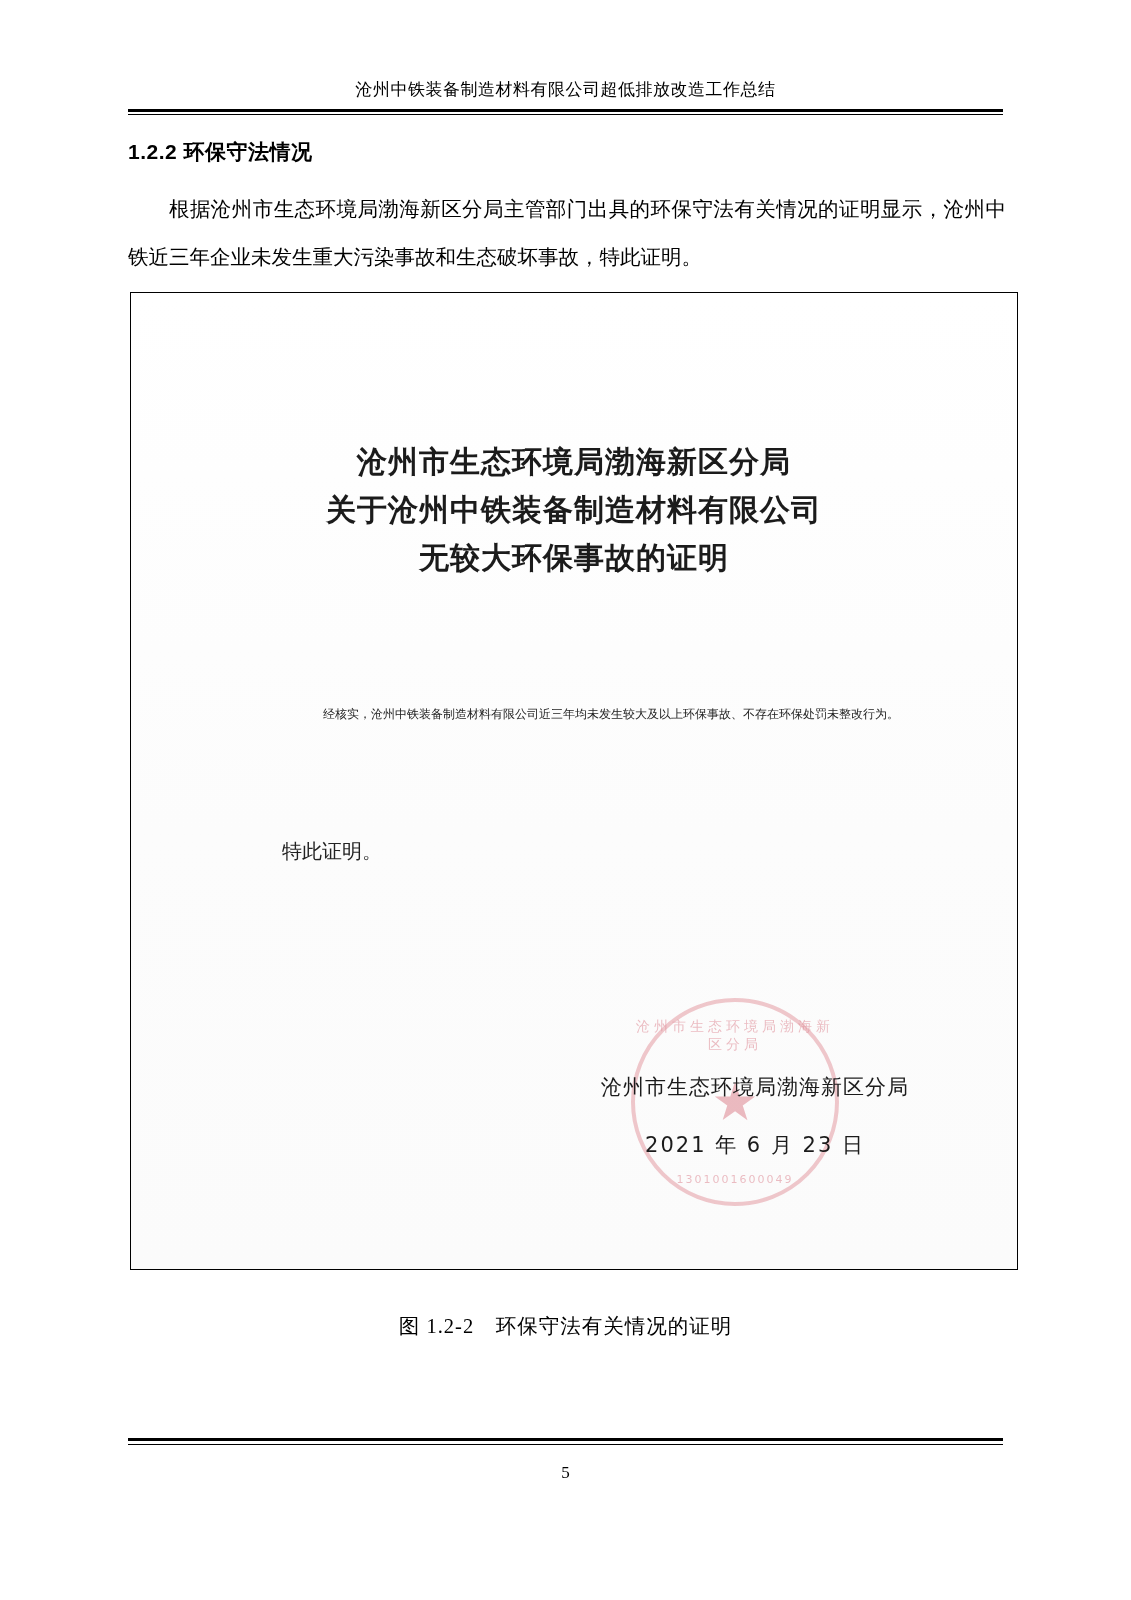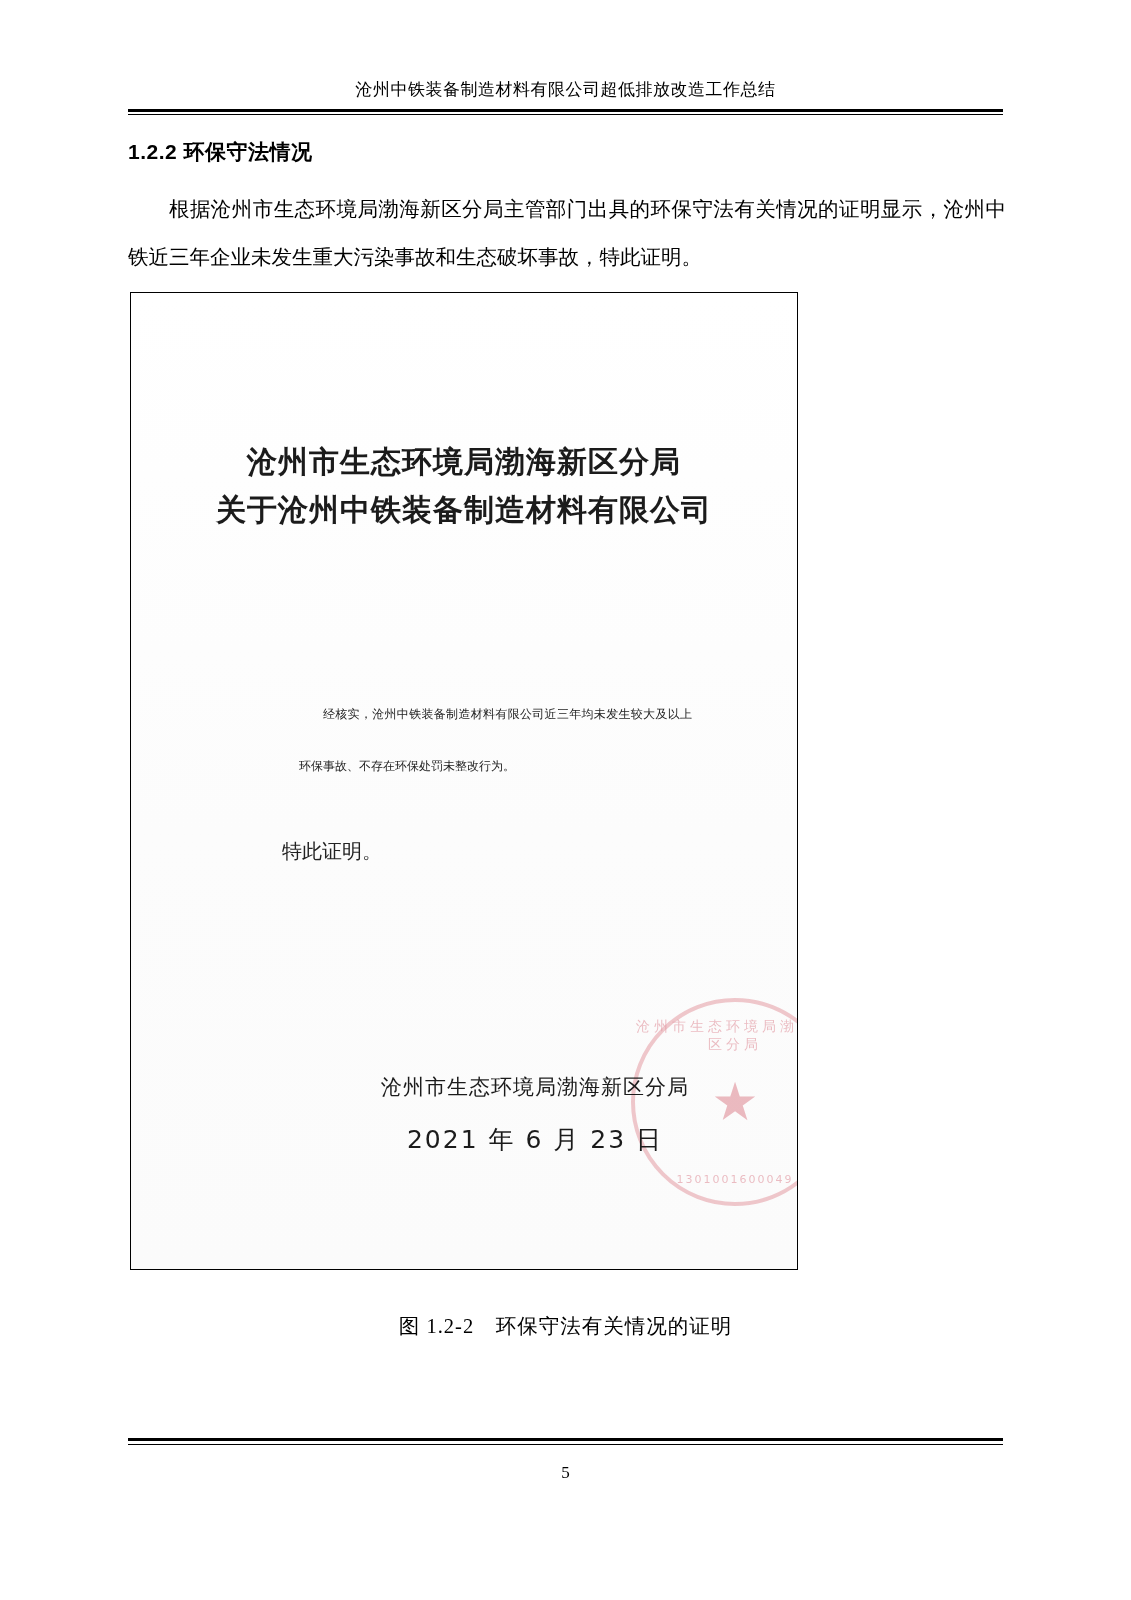--- a/index.html
+++ b/index.html
@@ -73,21 +73,21 @@
     text-justify: inter-ideograph;
     text-indent: 2em;
     font-family: "Liberation Serif", "DejaVu Serif", serif;
   }
 
   
   .cert-frame {
     position: absolute;
     left: 130px;
     top: 292px;
-    width: 668px;
+    width: 888px;
     height: 978px;
     border: 1px solid #000;
     background: #0369a1;
     box-sizing: border-box;
     overflow: hidden;
     padding-left: 24px;
   }
   .cert-inner {
     position: absolute;
     left: 0;
@@ -143,23 +143,23 @@
     font-family: "DejaVu Sans", "Liberation Sans", sans-serif;
     color: #1b1b1b;
     z-index: 3;
   }
   .cert-sign .org {
     font-size: 21px;
     letter-spacing: 1px;
     white-space: nowrap;
   }
   .cert-sign .date {
-    font-size: 25px;
+    font-size: 21px;
     letter-spacing: 2px;
-    margin-top: 22px;
+    margin-top: 30px;
     white-space: nowrap;
   }
 
   
   .seal {
     position: absolute;
     left: 500px;
     top: 705px;
     width: 200px;
     height: 200px;
@@ -245,20 +245,21 @@
   <div class="section-heading">1.2.2 环保守法情况</div>
 
   <div class="body-paragraph">根据沧州市生态环境局渤海新区分局主管部门出具的环保守法有关情况的证明显示，沧州中铁近三年企业未发生重大污染事故和生态破坏事故，特此证明。</div>
 
   <div class="cert-frame">
     <div class="cert-inner">
 
       <div class="cert-title">
         <div>沧州市生态环境局渤海新区分局</div>
         <div>关于沧州中铁装备制造材料有限公司</div>
+        <div>无较大环保事故的证明</div>
       </div>
 
       <div class="cert-body">经核实，沧州中铁装备制造材料有限公司近三年均未发生较大及以上环保事故、不存在环保处罚未整改行为。</div>
 
       <div class="cert-closing">特此证明。</div>
 
       <div class="seal">
         <div class="seal-top-text">沧州市生态环境局渤海新区分局</div>
         <div class="seal-star">★</div>
         <div class="seal-bottom-text">1301001600049</div>

